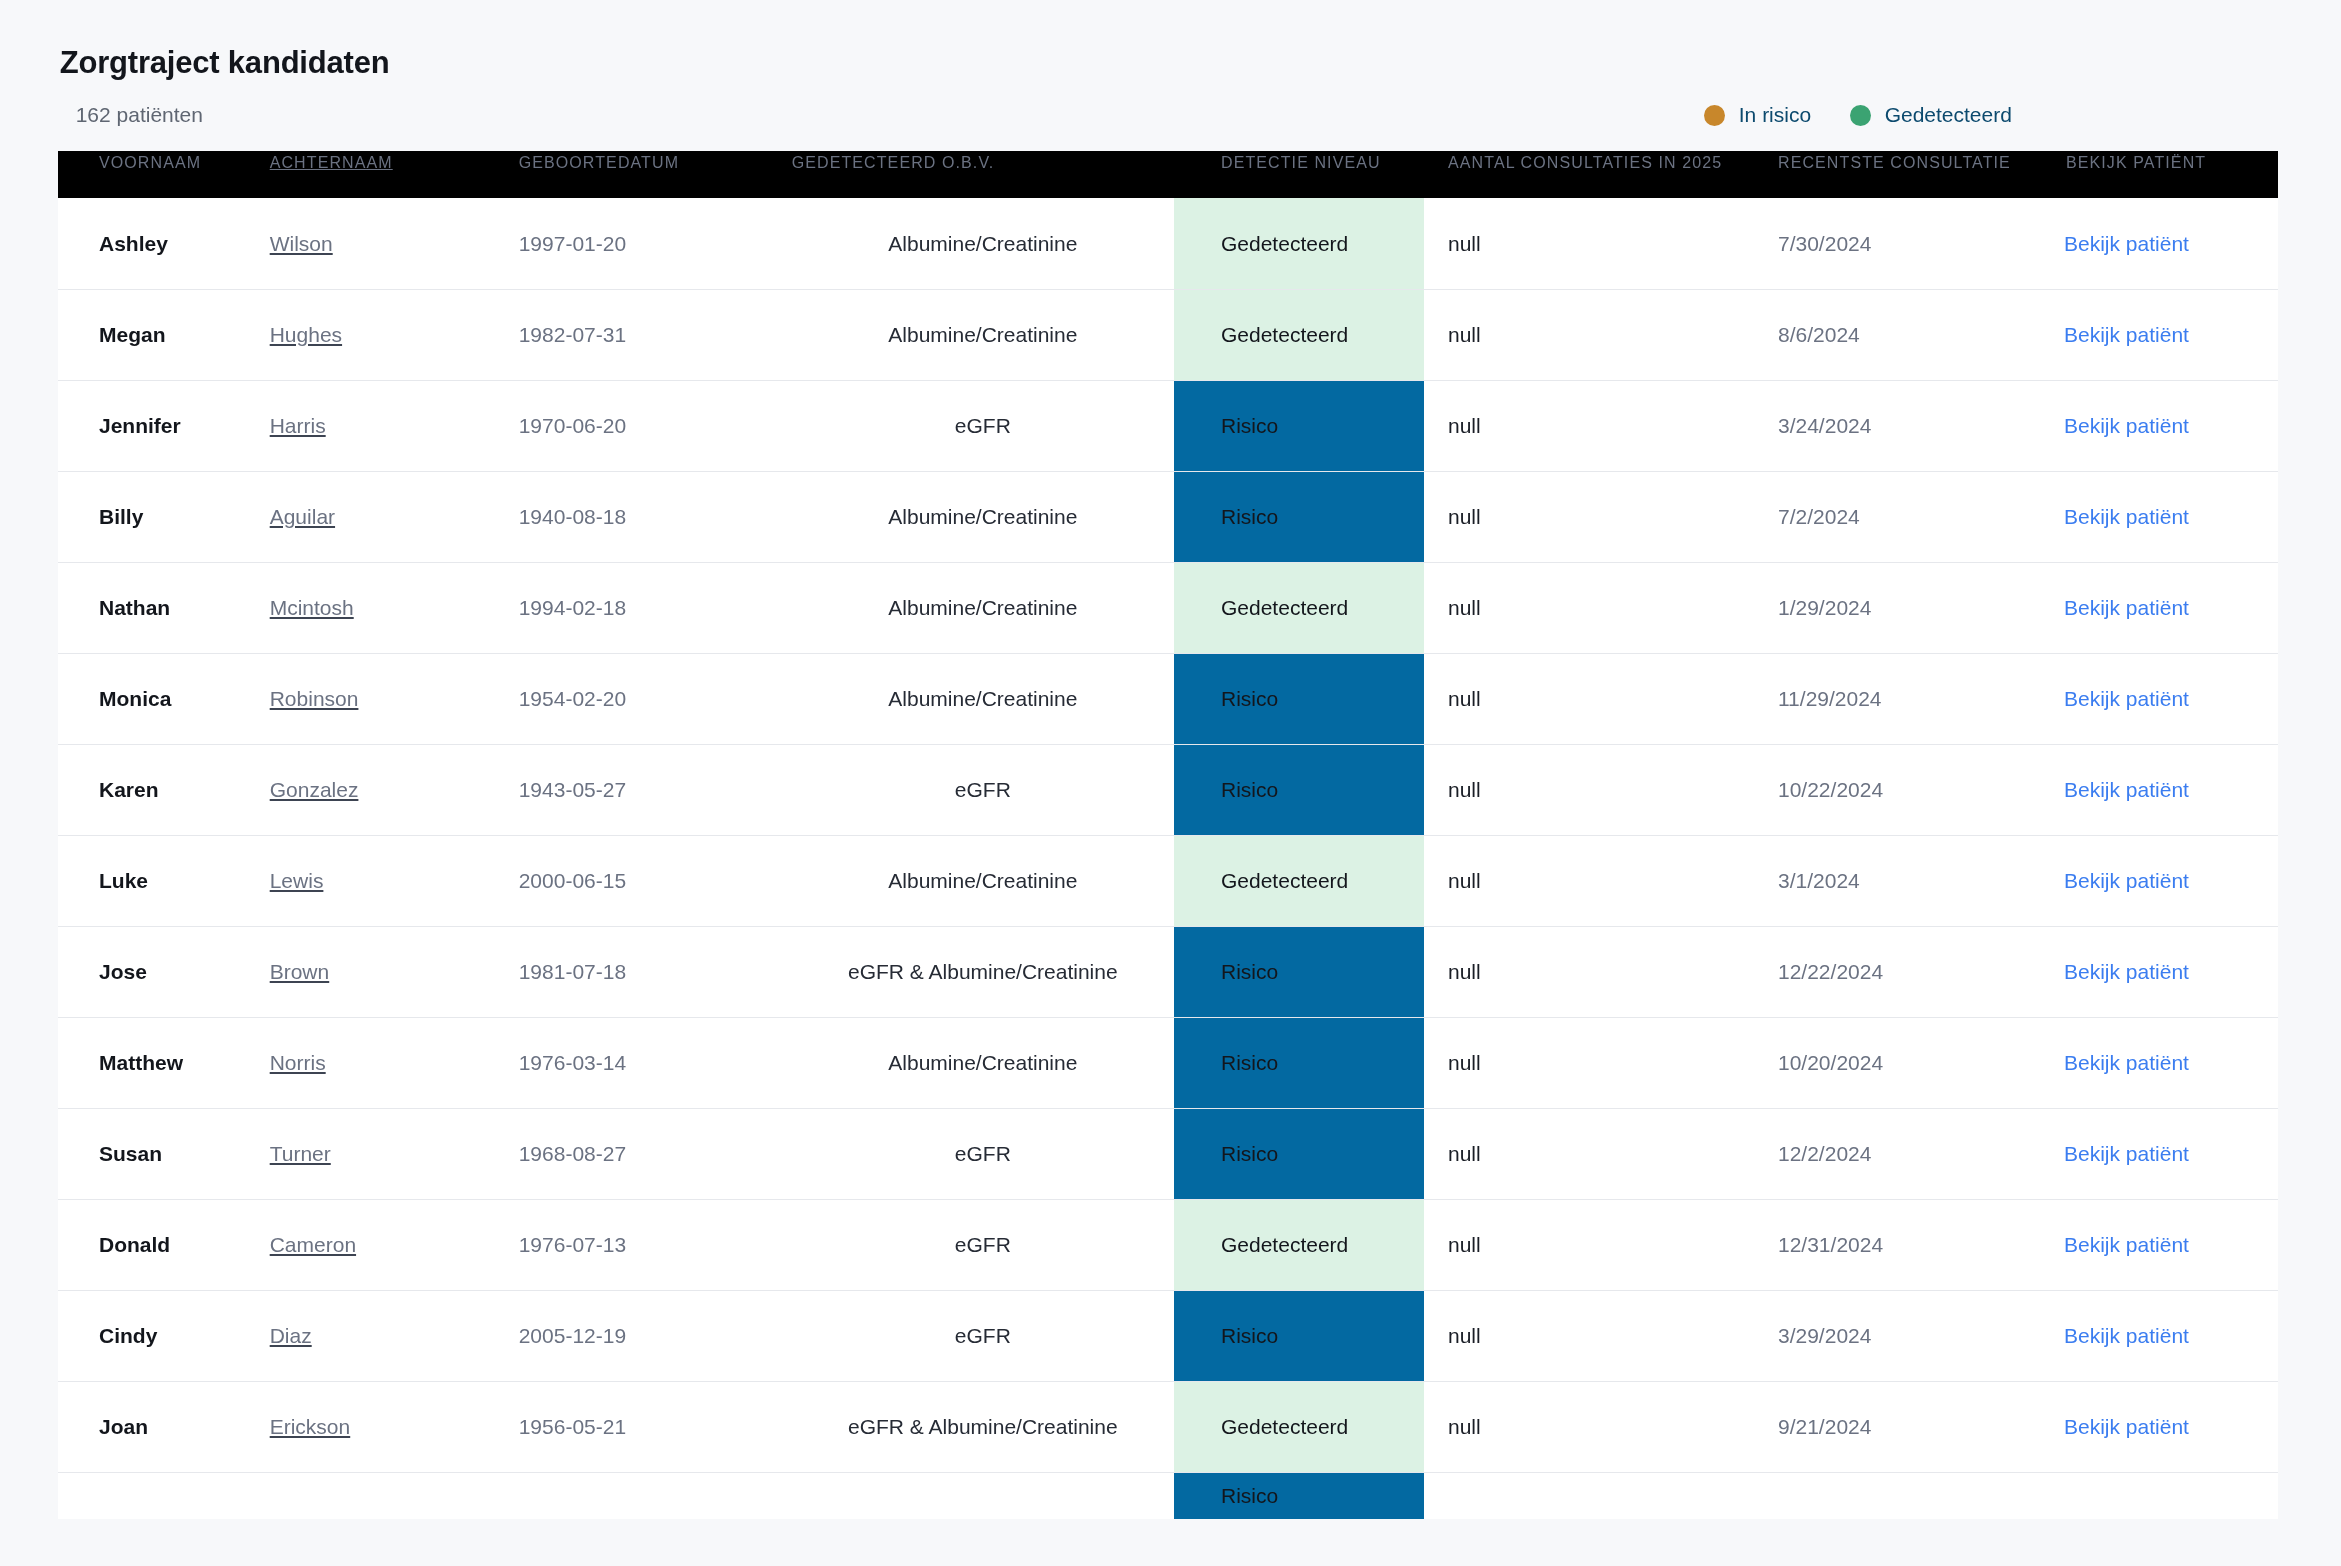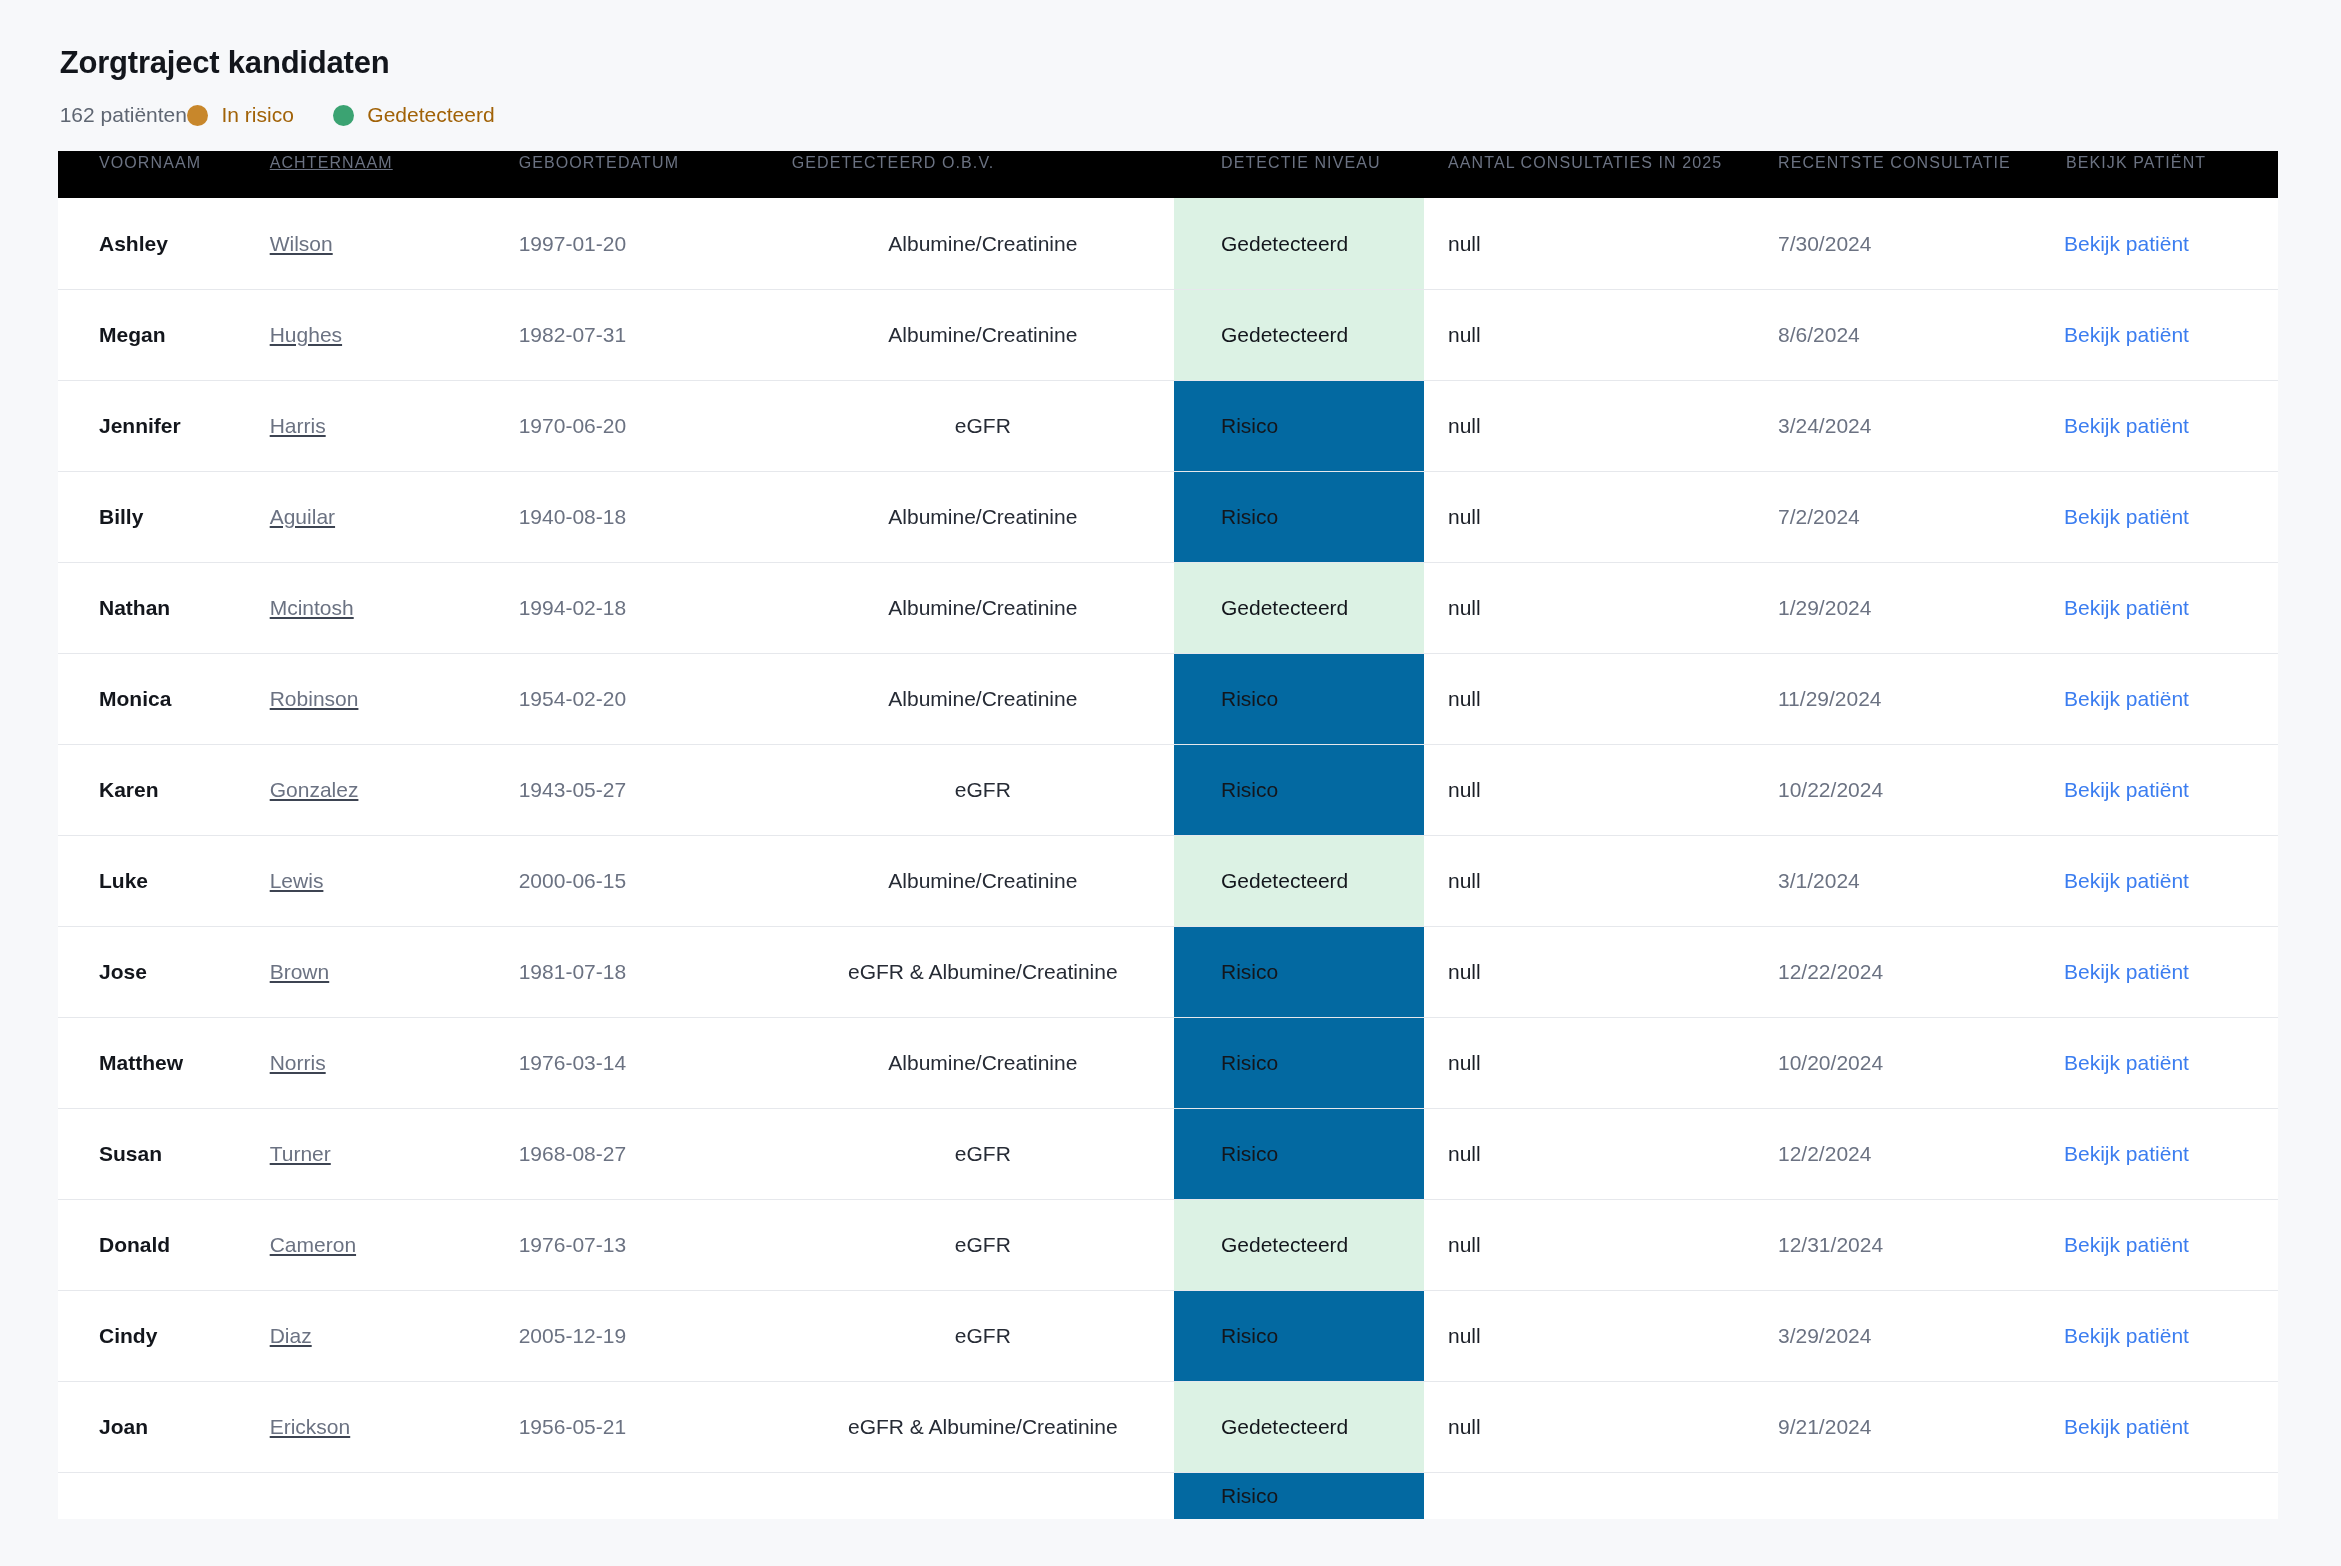--- a/index.html
+++ b/index.html
@@ -24,23 +24,24 @@
     font-size: 31px;
     font-weight: bold;
     color: #13161C;
     letter-spacing: -0.2px;
     margin: 0 0 0 1.7px;
     line-height: 1.2;
   }
   .subhead-row {
     display: flex;
     align-items: center;
-    justify-content: flex-start;
+    justify-content: space-between;
     margin-top: 22px;
     padding-right: 5.1px;
+    margin-left: 16px;
   }
   .patient-count {
     font-size: 21px;
     color: #5F6672;
     margin-left: 1.7px;
   }
   .legend {
     display: flex;
     align-items: center;
     gap: 39px;
@@ -52,21 +53,21 @@
     gap: 13.5px;
   }
   .legend-dot {
     width: 21px;
     height: 21px;
     border-radius: 50%;
     flex: 0 0 auto;
   }
   .legend-label {
     font-size: 21px;
-    color: #a16207;
+    color: #0c4a6e;
   }
 
   .table-wrap {
     margin-top: 24px;
   }
   table.candidates {
     border-collapse: collapse;
     width: 2220px;
     table-layout: fixed;
   }

